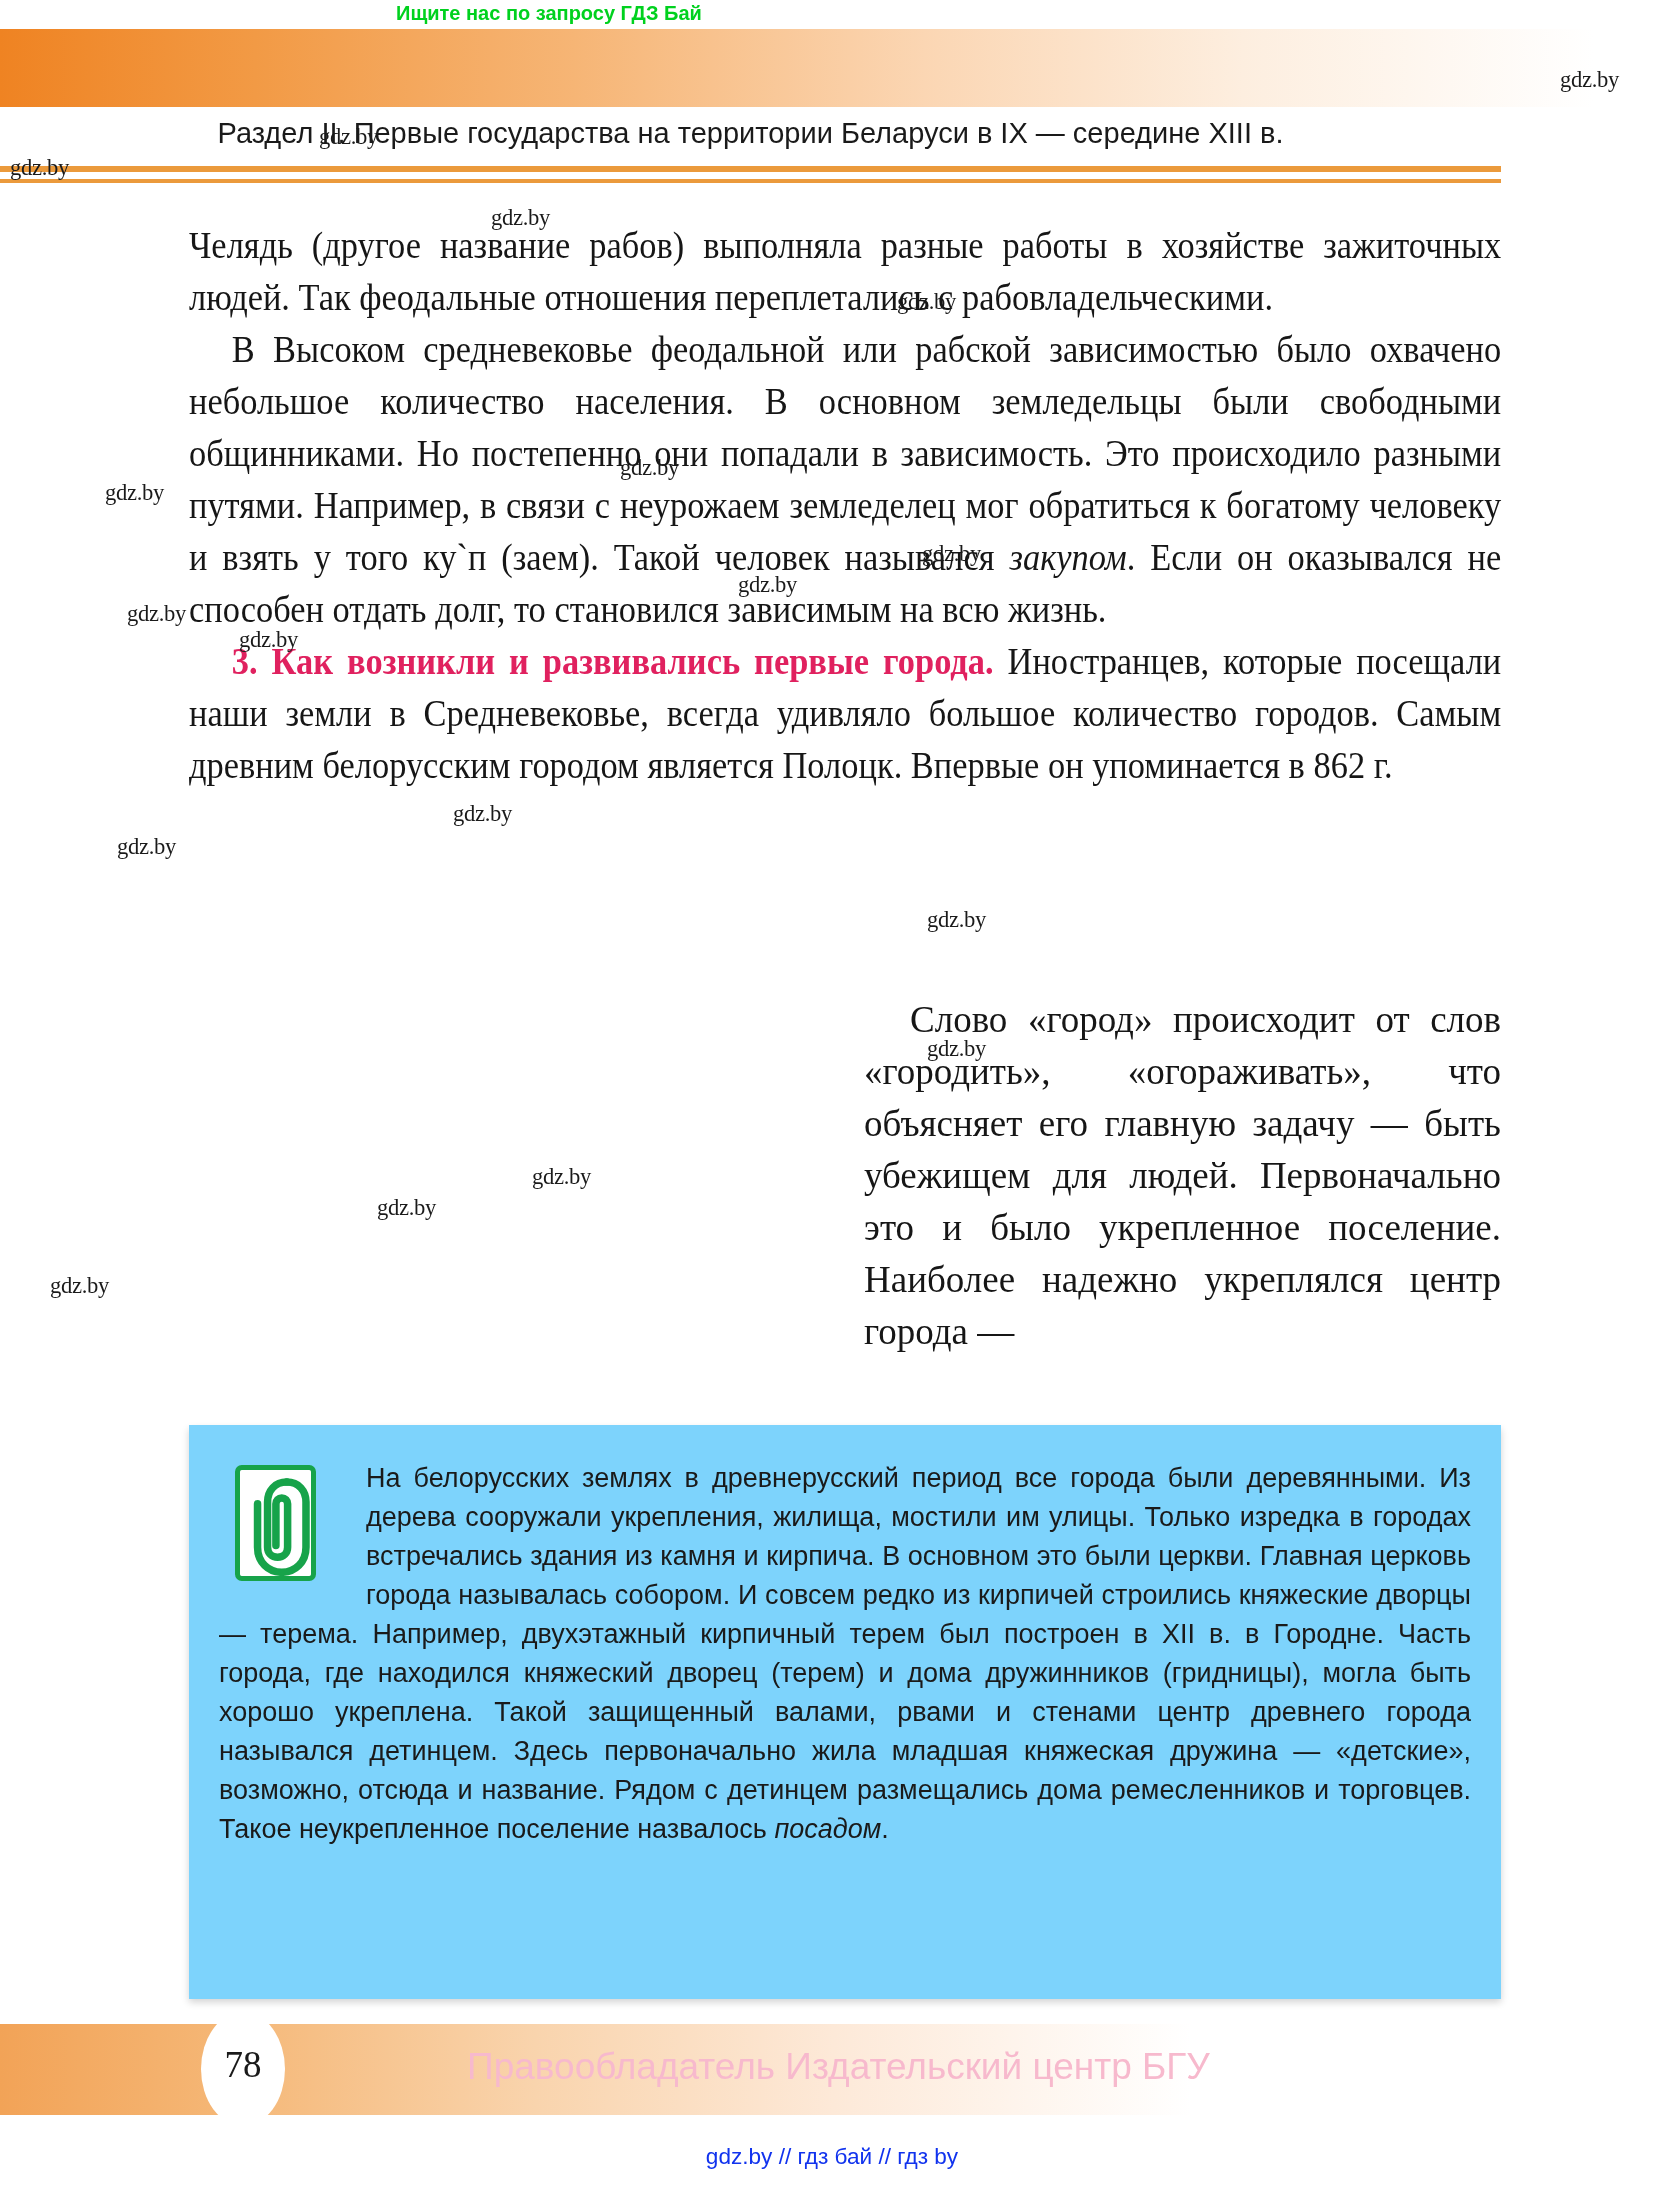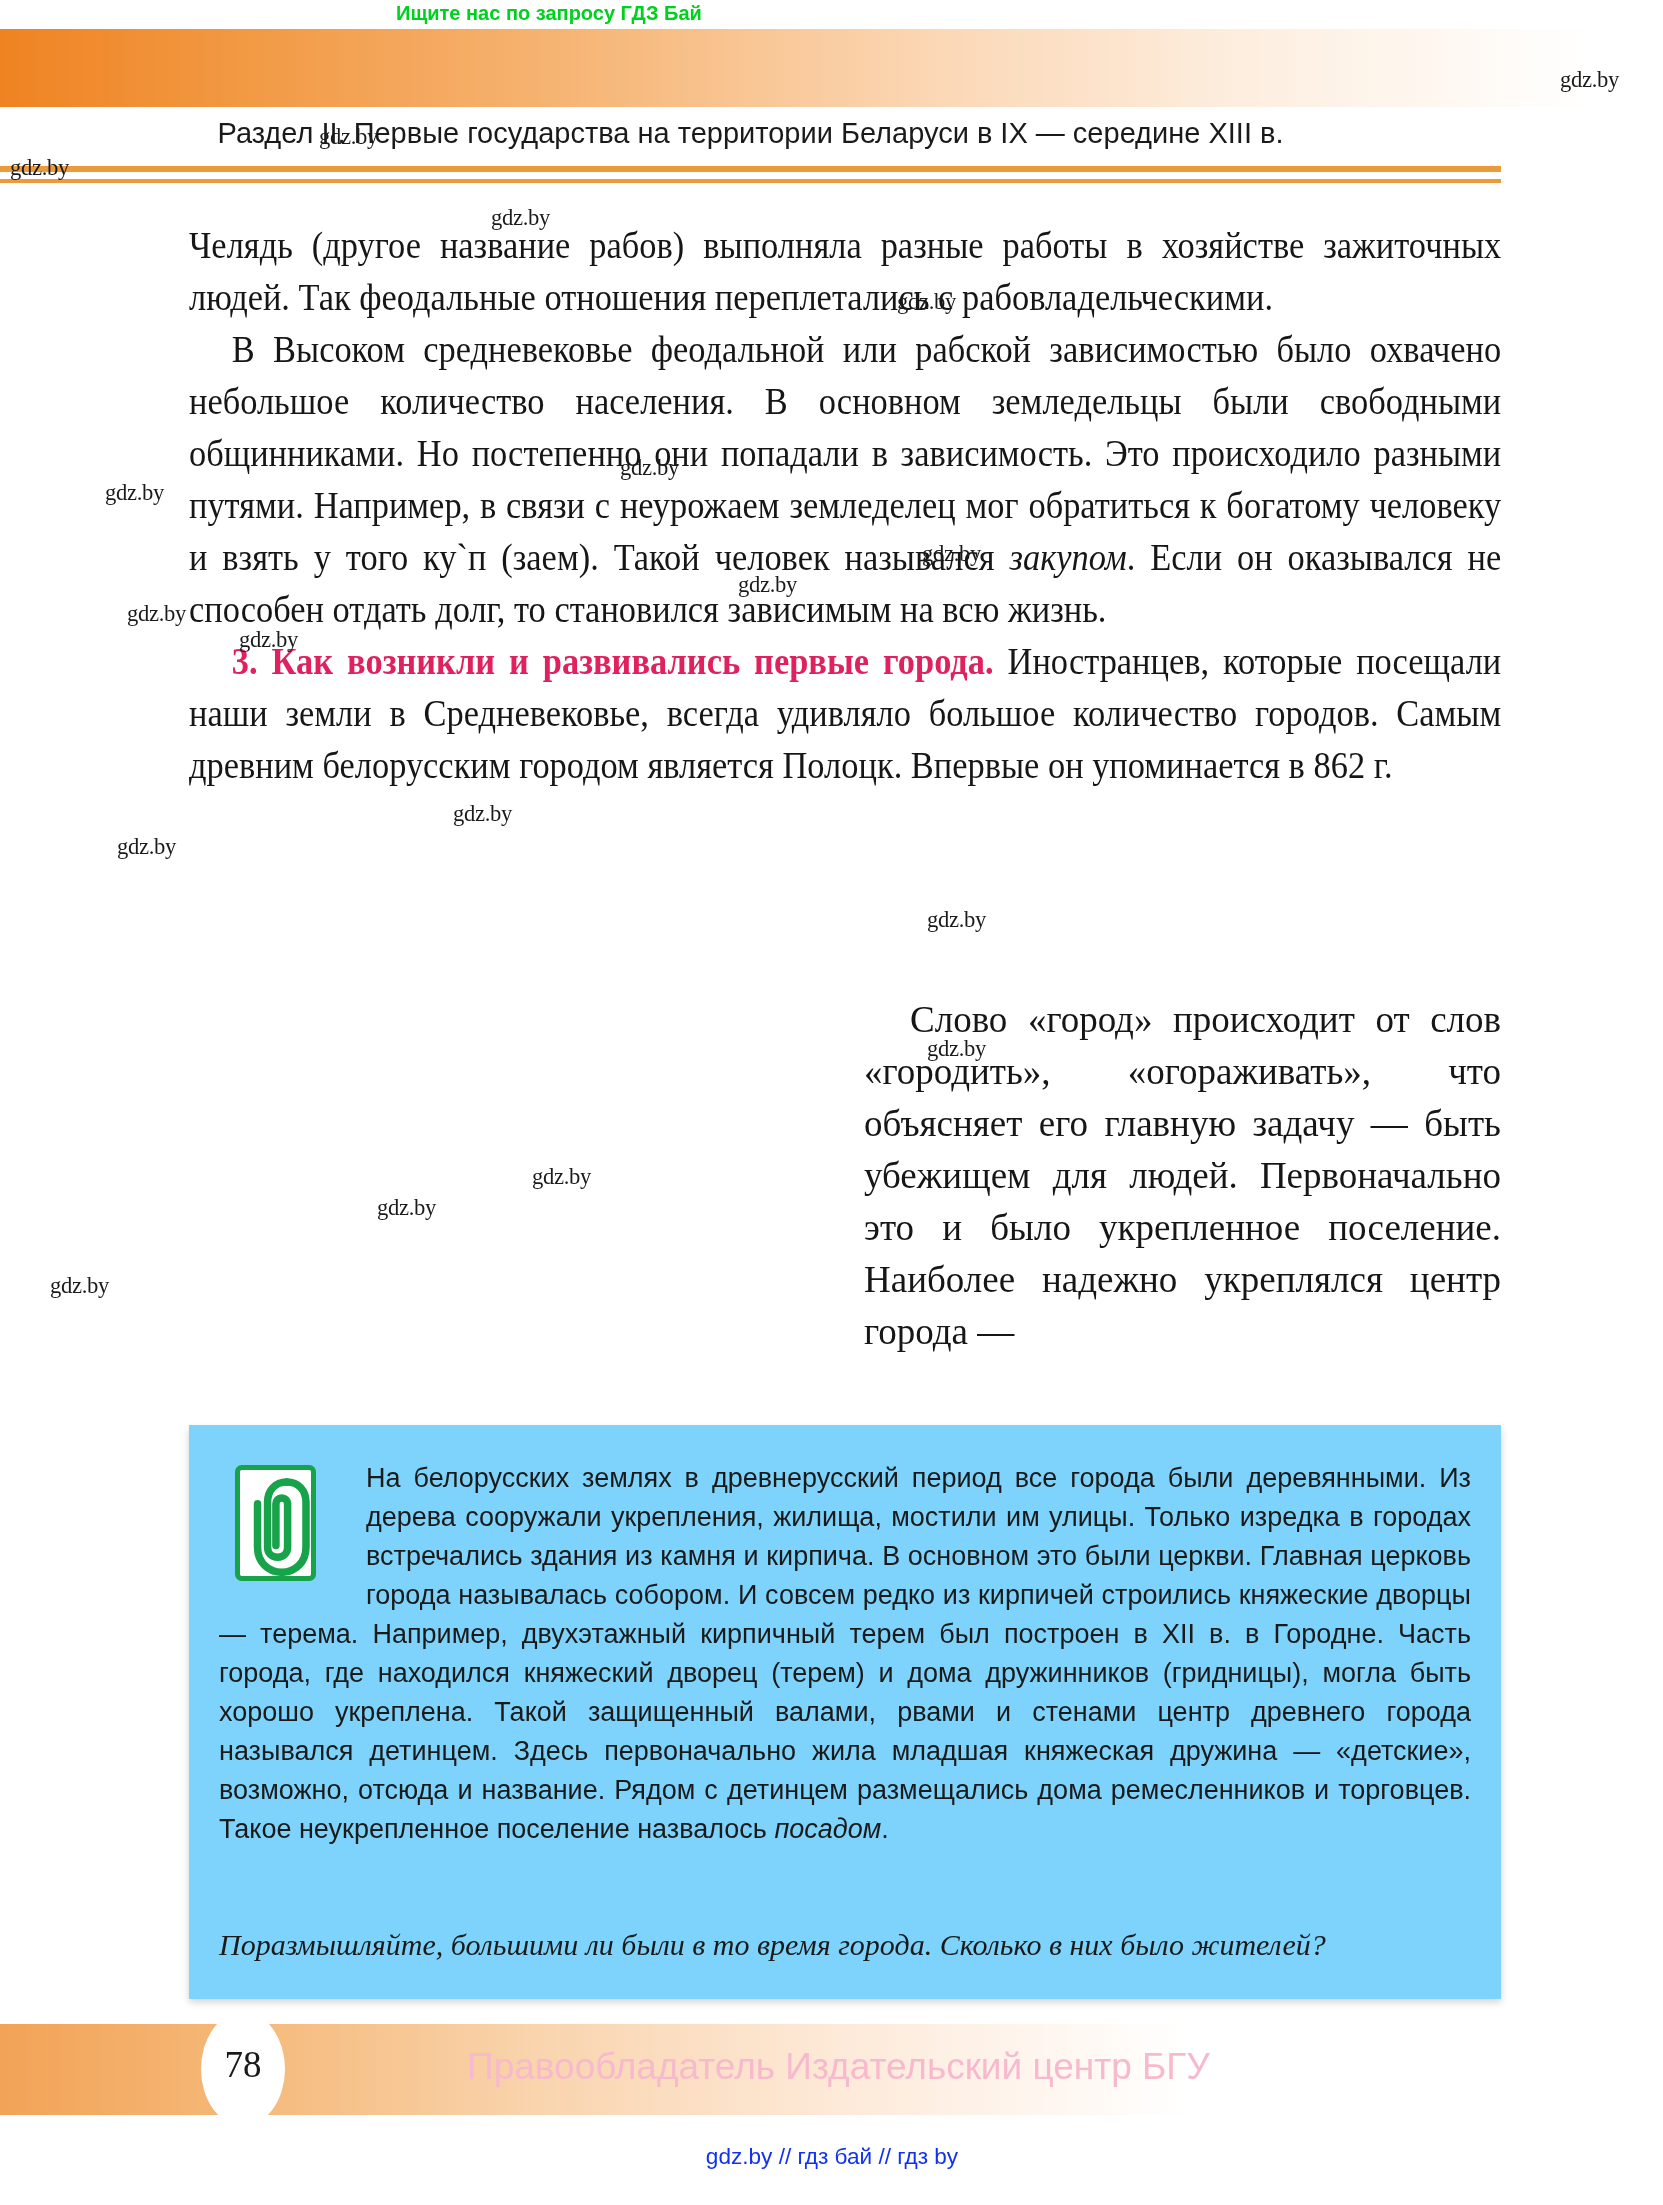--- a/index.html
+++ b/index.html
@@ -222,21 +222,20 @@
 </div>
 
 <div id="infobox">
   <div id="clip-icon">
     <svg width="71" height="106" viewBox="0 0 85 126" aria-hidden="true">
       <path d="M56 14 C42 14 33 24 33 38 L33 92 C33 99 38 104 45 104 C52 104 57 99 57 92 L57 40 C57 36 54 33 50 33 C46 33 43 36 43 40 L43 90" fill="none" stroke="#17a34a" stroke-width="9" stroke-linecap="round"></path>
       <path d="M56 14 C70 14 79 24 79 38 L79 92 C79 110 66 122 50 122 C34 122 21 110 21 92 L21 40" fill="none" stroke="#17a34a" stroke-width="9" stroke-linecap="round"></path>
     </svg>
   </div>
   <div id="info-text"><span class="firstlines"></span><span>На белорусских землях в древнерусский период все города были деревянными. Из дерева сооружали укрепления, жилища, мостили им улицы. Только изредка в городах встречались здания из камня и кирпича. В основном это были церкви. Главная церковь города называлась собором. И совсем редко из кирпичей строились княжеские дворцы — терема. Например, двухэтажный кирпичный терем был построен в XII в. в Городне. Часть города, где находился княжеский дворец (терем) и дома дружинников (гридницы), могла быть хорошо укреплена. Такой защищенный валами, рвами и стенами центр древнего города назывался детинцем. Здесь первоначально жила младшая княжеская дружина — «детские», возможно, отсюда и название. Рядом с детинцем размещались дома ремесленников и торговцев. Такое неукрепленное поселение назвалось </span><em>посадом</em><span>.</span></div>
-  <div id="info-question">Поразмышляйте, большими ли были в то время города. Сколько в них было жителей?</div>
 </div>
 
 <div id="bottom-band"></div>
 <div id="page-ellipse"></div>
 <div id="page-number">78</div>
 <div id="copyright">Правообладатель Издательский центр БГУ</div>
 <div id="footer-links">gdz.by  //  гдз бай  //  гдз by</div>
 
 <div id="wm-layer">
     <div class="wm" style="left: 319px; top: 124px;">gdz.by</div>

